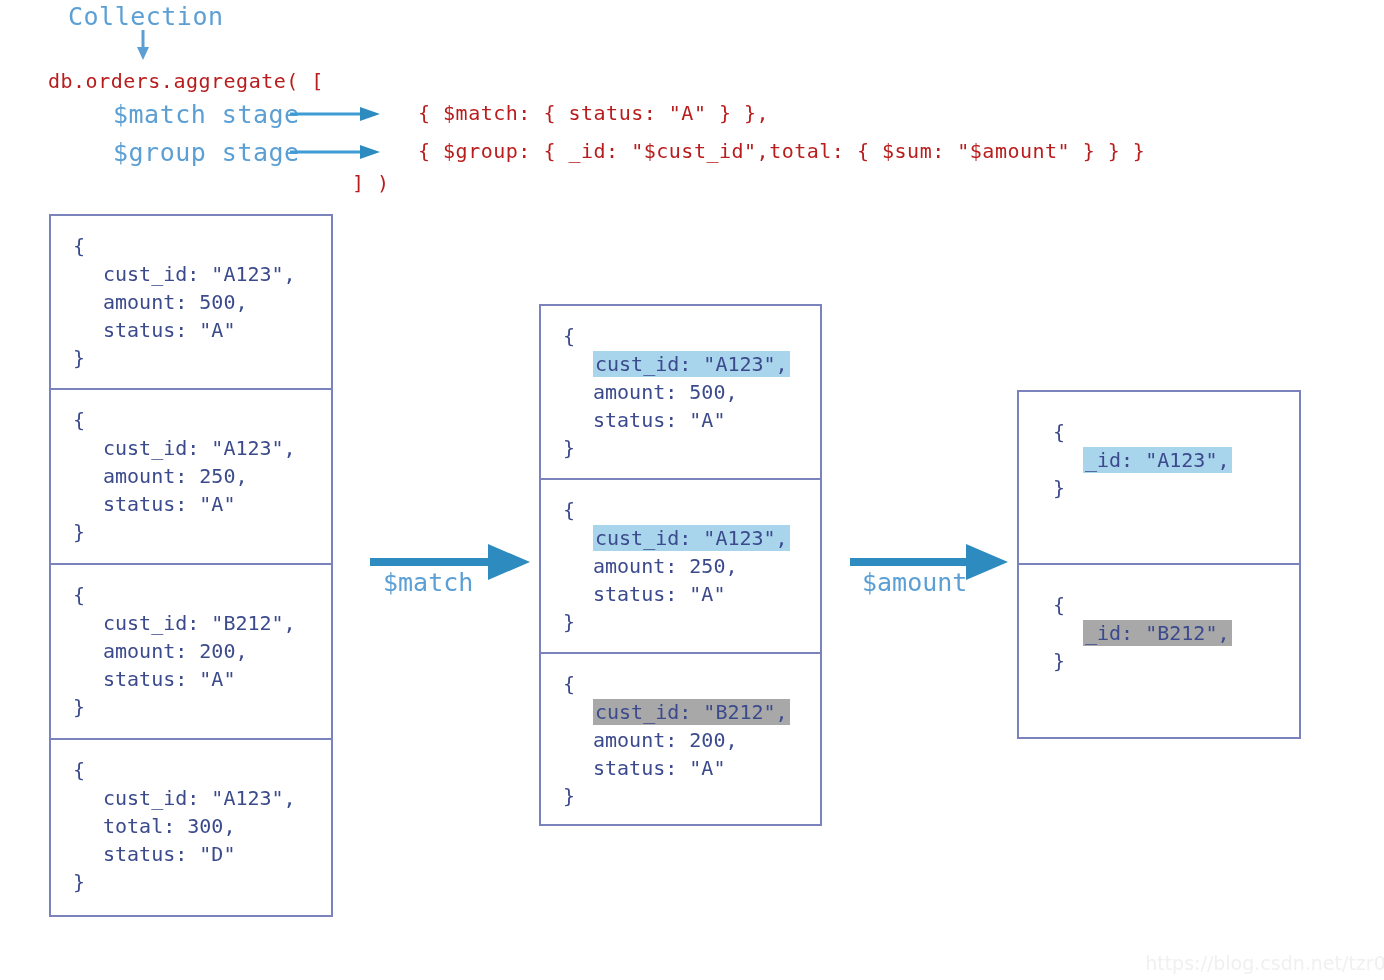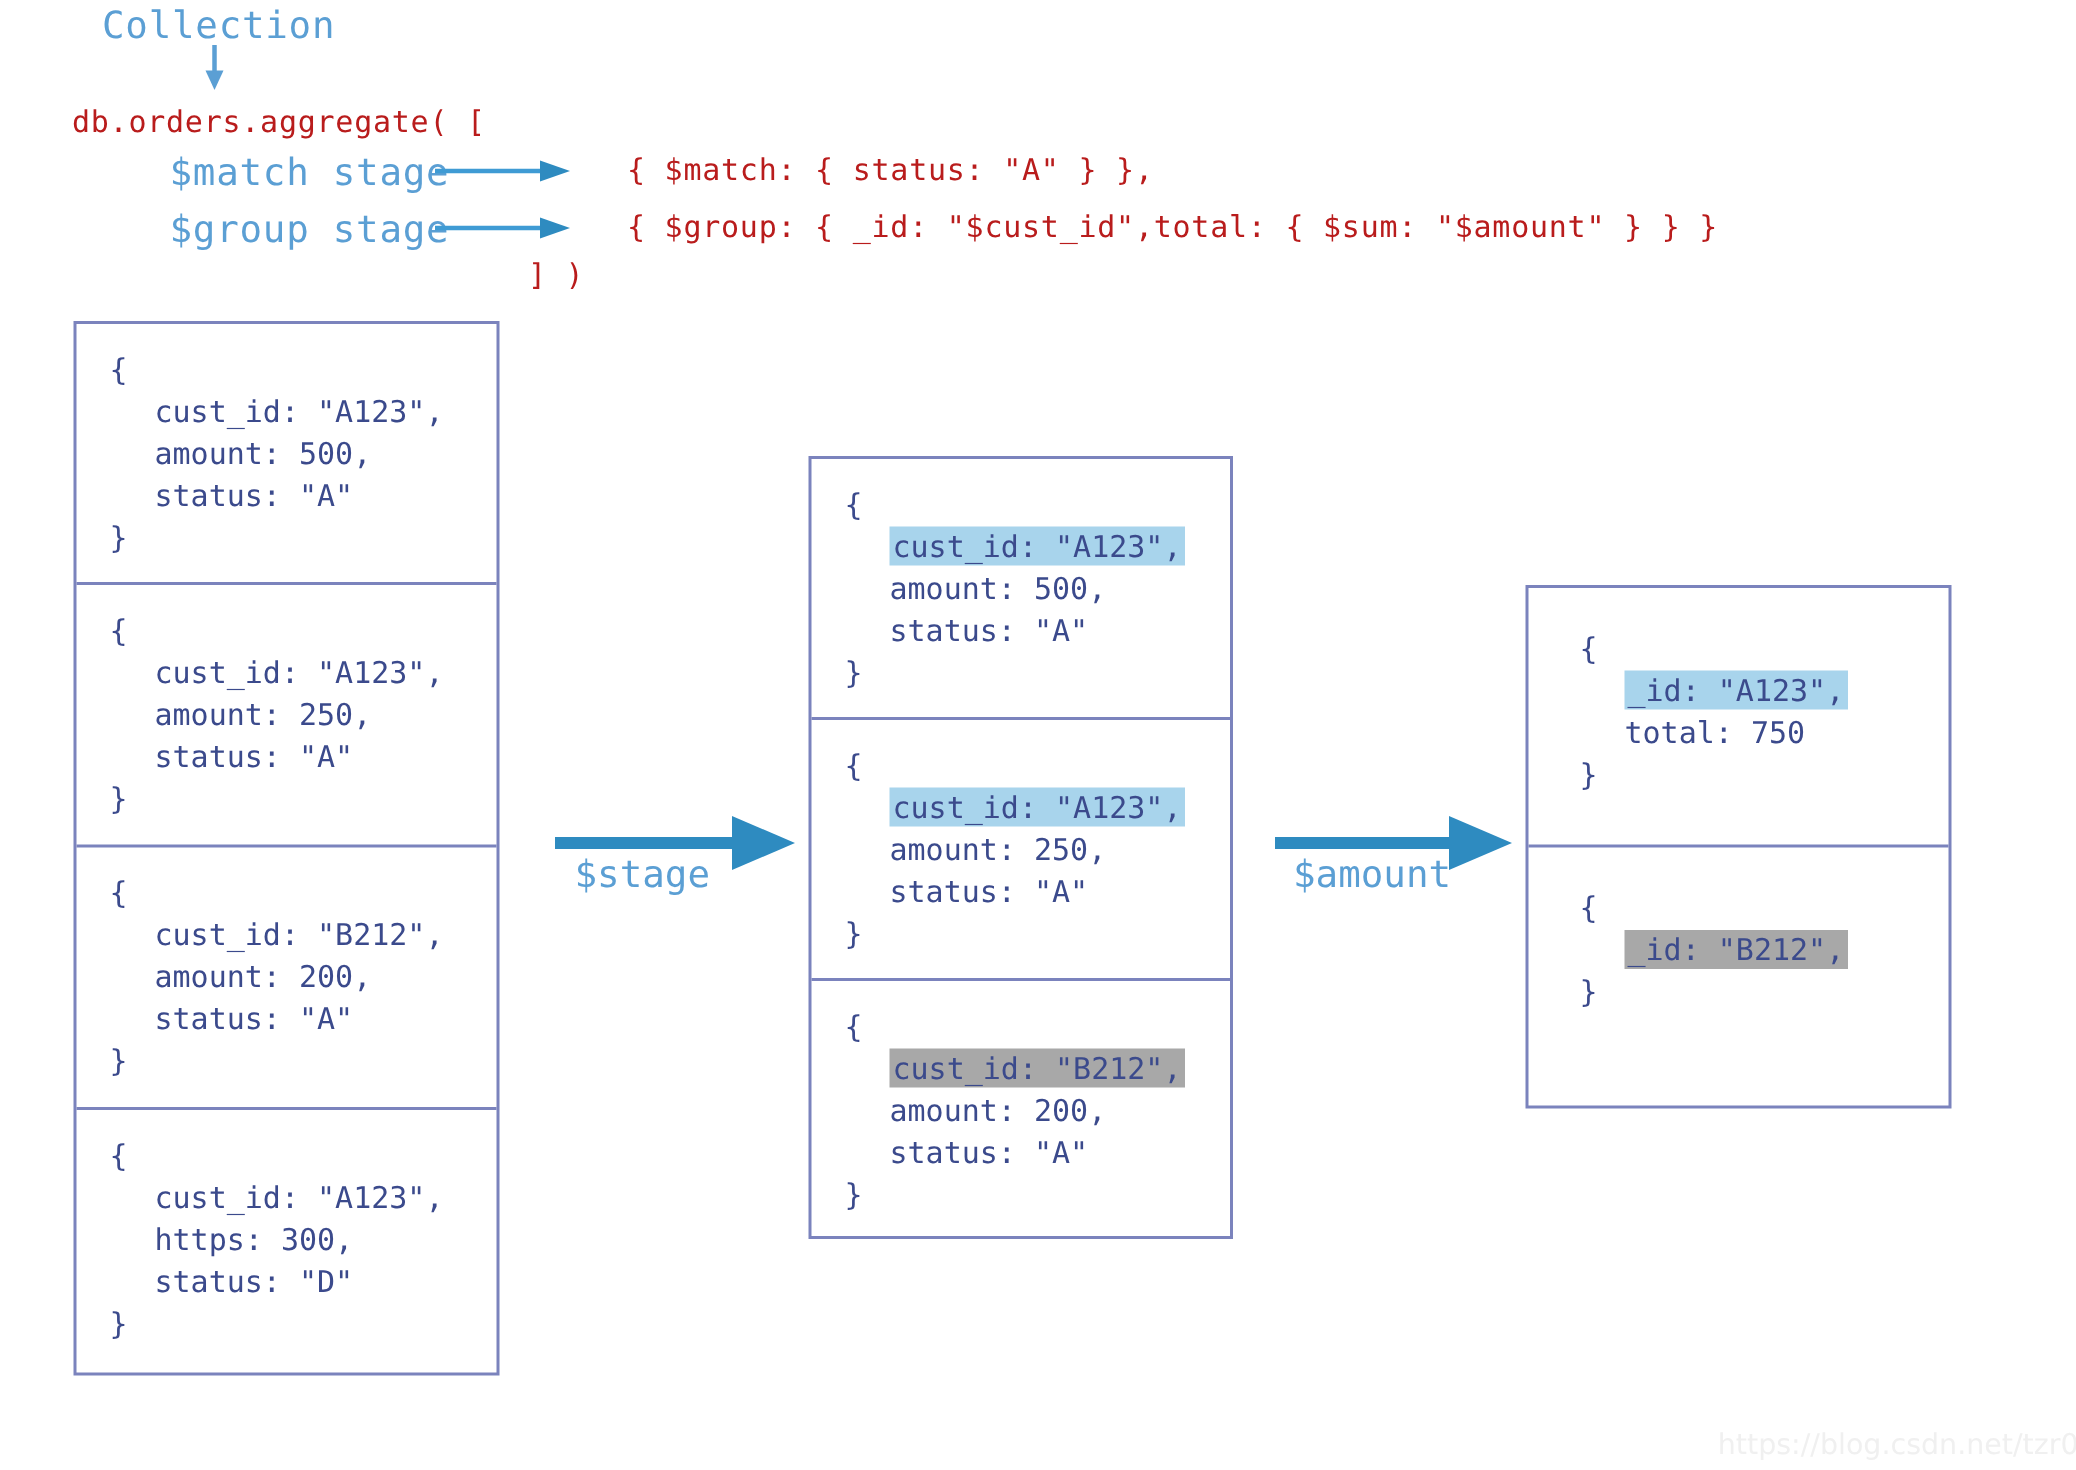--- a/index.html
+++ b/index.html
@@ -153,33 +153,33 @@
       <div class="doc-line">{</div>
       <div class="doc-line indent">cust_id: "B212",</div>
       <div class="doc-line indent">amount: 200,</div>
       <div class="doc-line indent">status: "A"</div>
       <div class="doc-line">}</div>
     </div>
 
     <div class="doc-cell" style="height:175px; padding:16px 0 0 22px;">
       <div class="doc-line">{</div>
       <div class="doc-line indent">cust_id: "A123",</div>
-      <div class="doc-line indent">https: 300,</div>
+      <div class="doc-line indent">total: 300,</div>
       <div class="doc-line indent">status: "D"</div>
       <div class="doc-line">}</div>
     </div>
 
   </div>
 
 
   <svg class="abs" style="left:370px; top:544px;" width="162" height="36">
     <line x1="0" y1="18" x2="120" y2="18" stroke="#2e8bc0" stroke-width="8"></line>
     <polygon points="160,18 118,0 118,36" fill="#2e8bc0"></polygon>
   </svg>
-  <div class="stage-arrow-label" style="left:383px; top:568px;">$stage</div>
+  <div class="stage-arrow-label" style="left:383px; top:568px;">$match</div>
 
   <div class="doc-box" style="left:539px; top:304px; width:283px; height:522px;">
 
     <div class="doc-cell" style="height:174px; padding:16px 0 0 22px;">
       <div class="doc-line">{</div>
       <div class="doc-line indent"><span class="hl-blue">cust_id: "A123",</span></div>
       <div class="doc-line indent">amount: 500,</div>
       <div class="doc-line indent">status: "A"</div>
       <div class="doc-line">}</div>
     </div>
@@ -208,21 +208,20 @@
   </svg>
   <div class="stage-arrow-label" style="left:862px; top:568px;">$amount</div>
 
   <div class="caption" style="left:1017px; top:356px; width:284px;margin-top:48px;">Results</div>
 
   <div class="doc-box" style="left:1017px; top:390px; width:284px; height:349px;">
 
     <div class="doc-cell" style="height:173px; padding:26px 0 0 34px;">
       <div class="doc-line">{</div>
       <div class="doc-line indent"><span class="hl-blue">_id: "A123",</span></div>
-      <div class="doc-line indent">total: 750</div>
       <div class="doc-line">}</div>
     </div>
 
     <div class="doc-cell" style="height:172px; padding:26px 0 0 34px;">
       <div class="doc-line">{</div>
       <div class="doc-line indent"><span class="hl-gray">_id: "B212",</span></div>
       <div class="doc-line">}</div>
     </div>
 
   </div>

